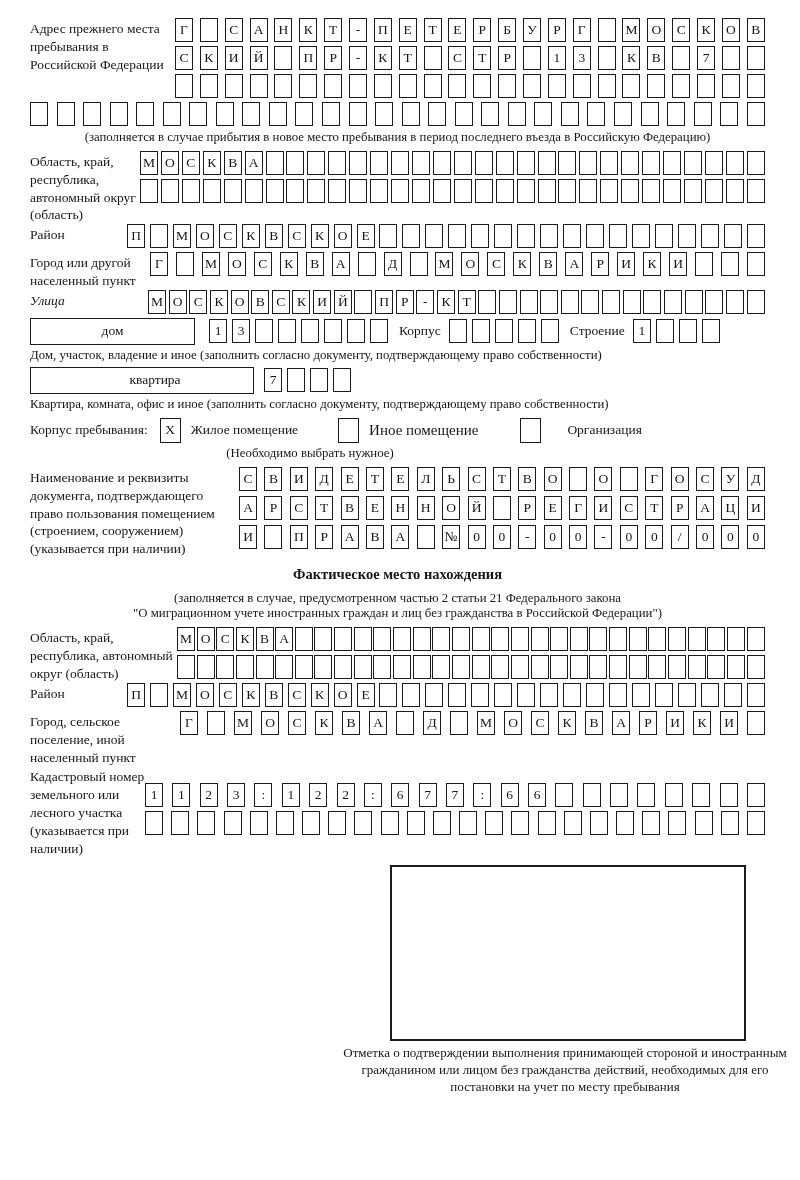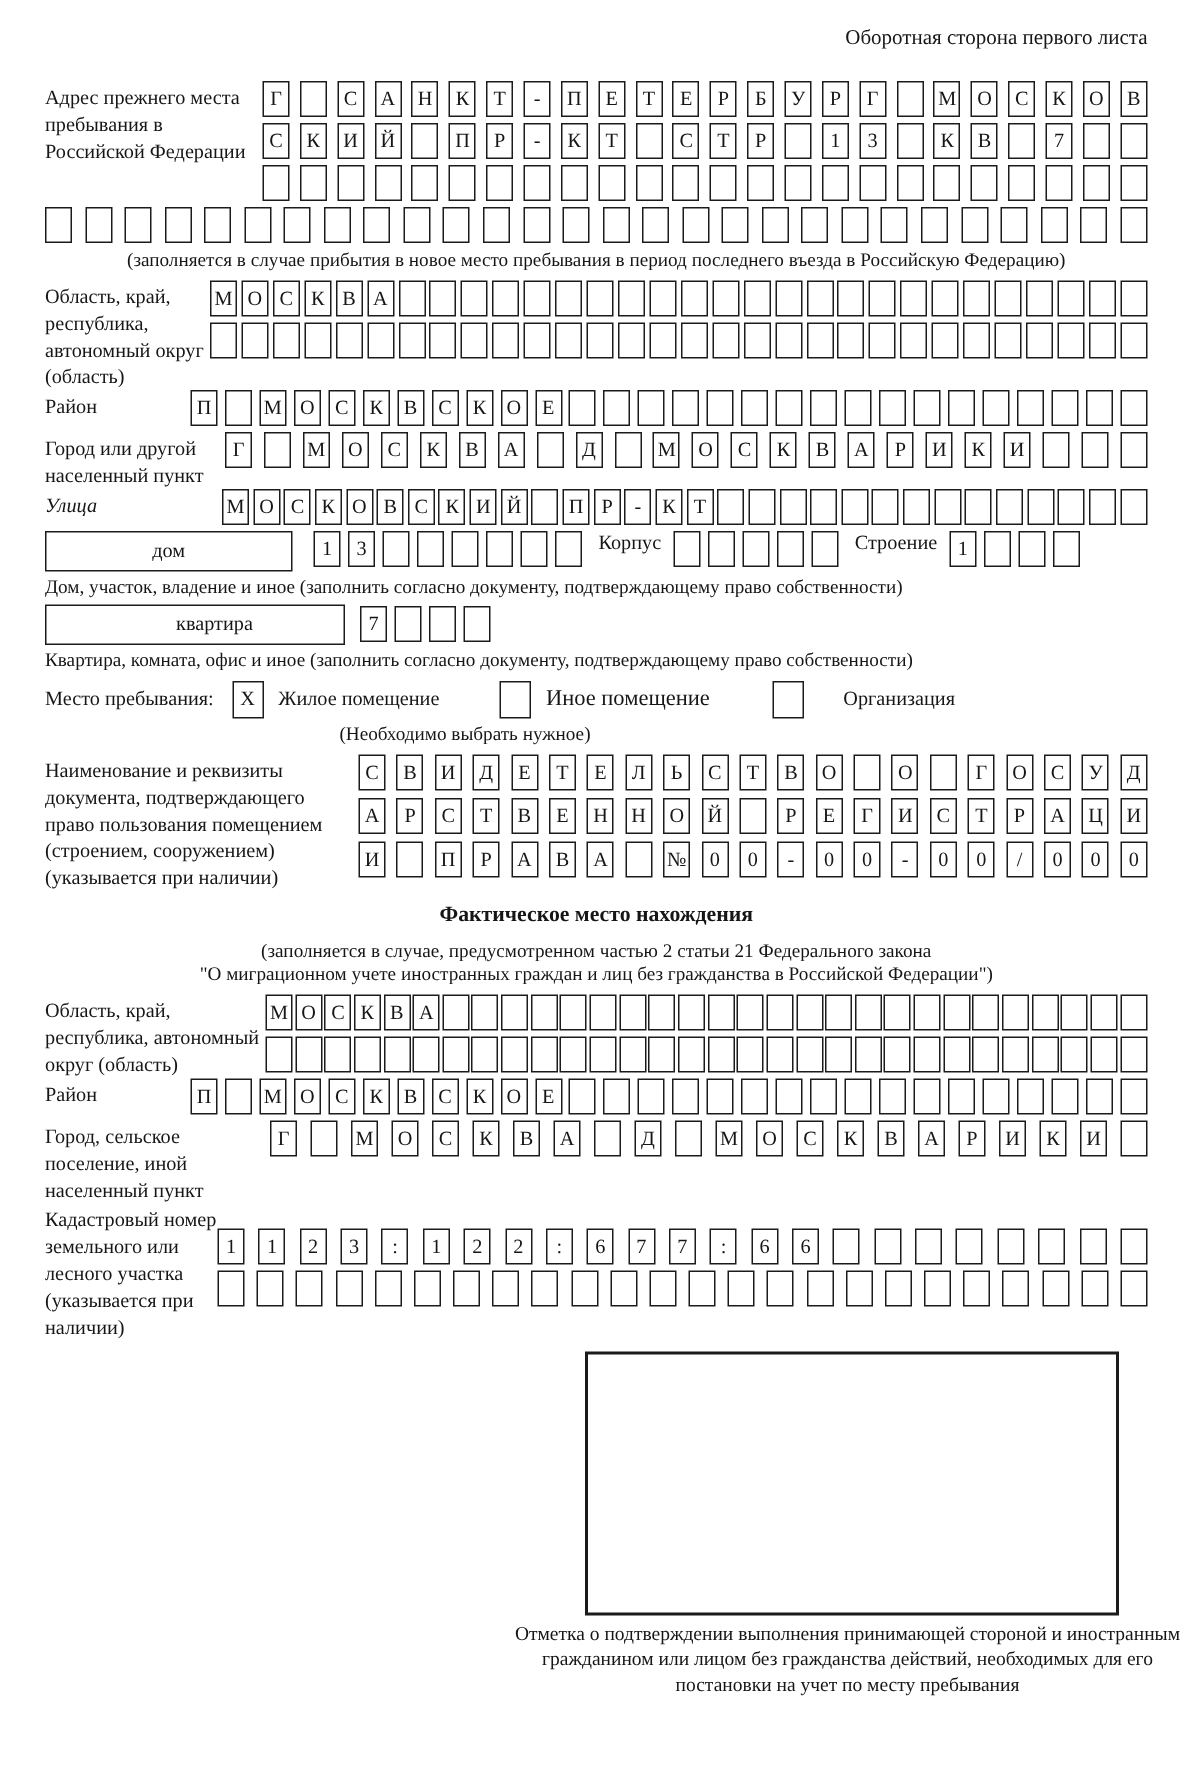--- a/index.html
+++ b/index.html
@@ -38,21 +38,20 @@
   .stampnote { margin-left:310px; width:450px; text-align:center;
                font-size:13px; line-height:1.28; margin-top:4px; }
 
   .mb4 { margin-bottom:4px; } .mb6 { margin-bottom:6px; } .mb8 { margin-bottom:8px; }
 </style>
 </head>
 <body>
 
 <div class="page">
 
-  <div class="corner">Оборотная сторона первого листа</div>
 
   <div class="frow">
     <div class="flabel" style="width:145px;">Адрес прежнего места пребывания в Российской Федерации</div>
     <div class="grow">
       <div class="cellrow">
           <div class="cell">Г</div>
           <div class="cell"></div>
           <div class="cell">С</div>
           <div class="cell">А</div>
           <div class="cell">Н</div>
@@ -332,21 +331,21 @@
           <div class="cell"></div>
           <div class="cell"></div>
           <div class="cell"></div>
           <div class="cell"></div>
           <div class="cell"></div>
           <div class="cell"></div>
         </div>
       </div>
   </div>
 
-  <div style="display:flex; margin-bottom:3px;">
+  <div style="display:flex; align-items:center; margin-bottom:3px;">
     <div class="widebox" style="width:165px; margin-right:14px;">дом</div>
     <div class="tight">
         <div class="cell">1</div>
         <div class="cell">3</div>
         <div class="cell"></div>
         <div class="cell"></div>
         <div class="cell"></div>
         <div class="cell"></div>
         <div class="cell"></div>
         <div class="cell"></div>
@@ -363,32 +362,32 @@
     <div class="tight">
         <div class="cell">1</div>
         <div class="cell"></div>
         <div class="cell"></div>
         <div class="cell"></div>
       </div>
   </div>
   <div class="note mb4">Дом, участок, владение и иное (заполнить согласно документу, подтверждающему право собственности)</div>
 
   <div style="display:flex; align-items:center; margin-bottom:3px;">
-    <div class="widebox" style="width:200px; margin-right:10px;padding-left:26px;">квартира</div>
+    <div class="widebox" style="width:224px; margin-right:10px;padding-left:26px;">квартира</div>
     <div class="tight">
         <div class="cell">7</div>
         <div class="cell"></div>
         <div class="cell"></div>
         <div class="cell"></div>
       </div>
   </div>
   <div class="note mb6">Квартира, комната, офис и иное (заполнить согласно документу, подтверждающему право собственности)</div>
 
   <div style="display:flex; align-items:center; margin-bottom:3px;">
-    <span style="font-size:13.5px; margin-right:12px;">Место пребывания:</span>
+    <span style="font-size:13.5px; margin-right:12px;">Корпус пребывания:</span>
     <span class="chk">X</span>
     <span style="font-size:13.5px; margin:0 40px 0 10px;">Жилое помещение</span>
     <span class="chk"></span>
     <span style="font-size:15px; margin:0 42px 0 10px;">Иное помещение</span>
     <span class="chk"></span>
     <span style="font-size:13.5px; margin-left:26px;">Организация</span>
   </div>
   <div class="note mb6" style="width:560px; text-align:center;">(Необходимо выбрать нужное)</div>
 
   <div class="frow mb8">

